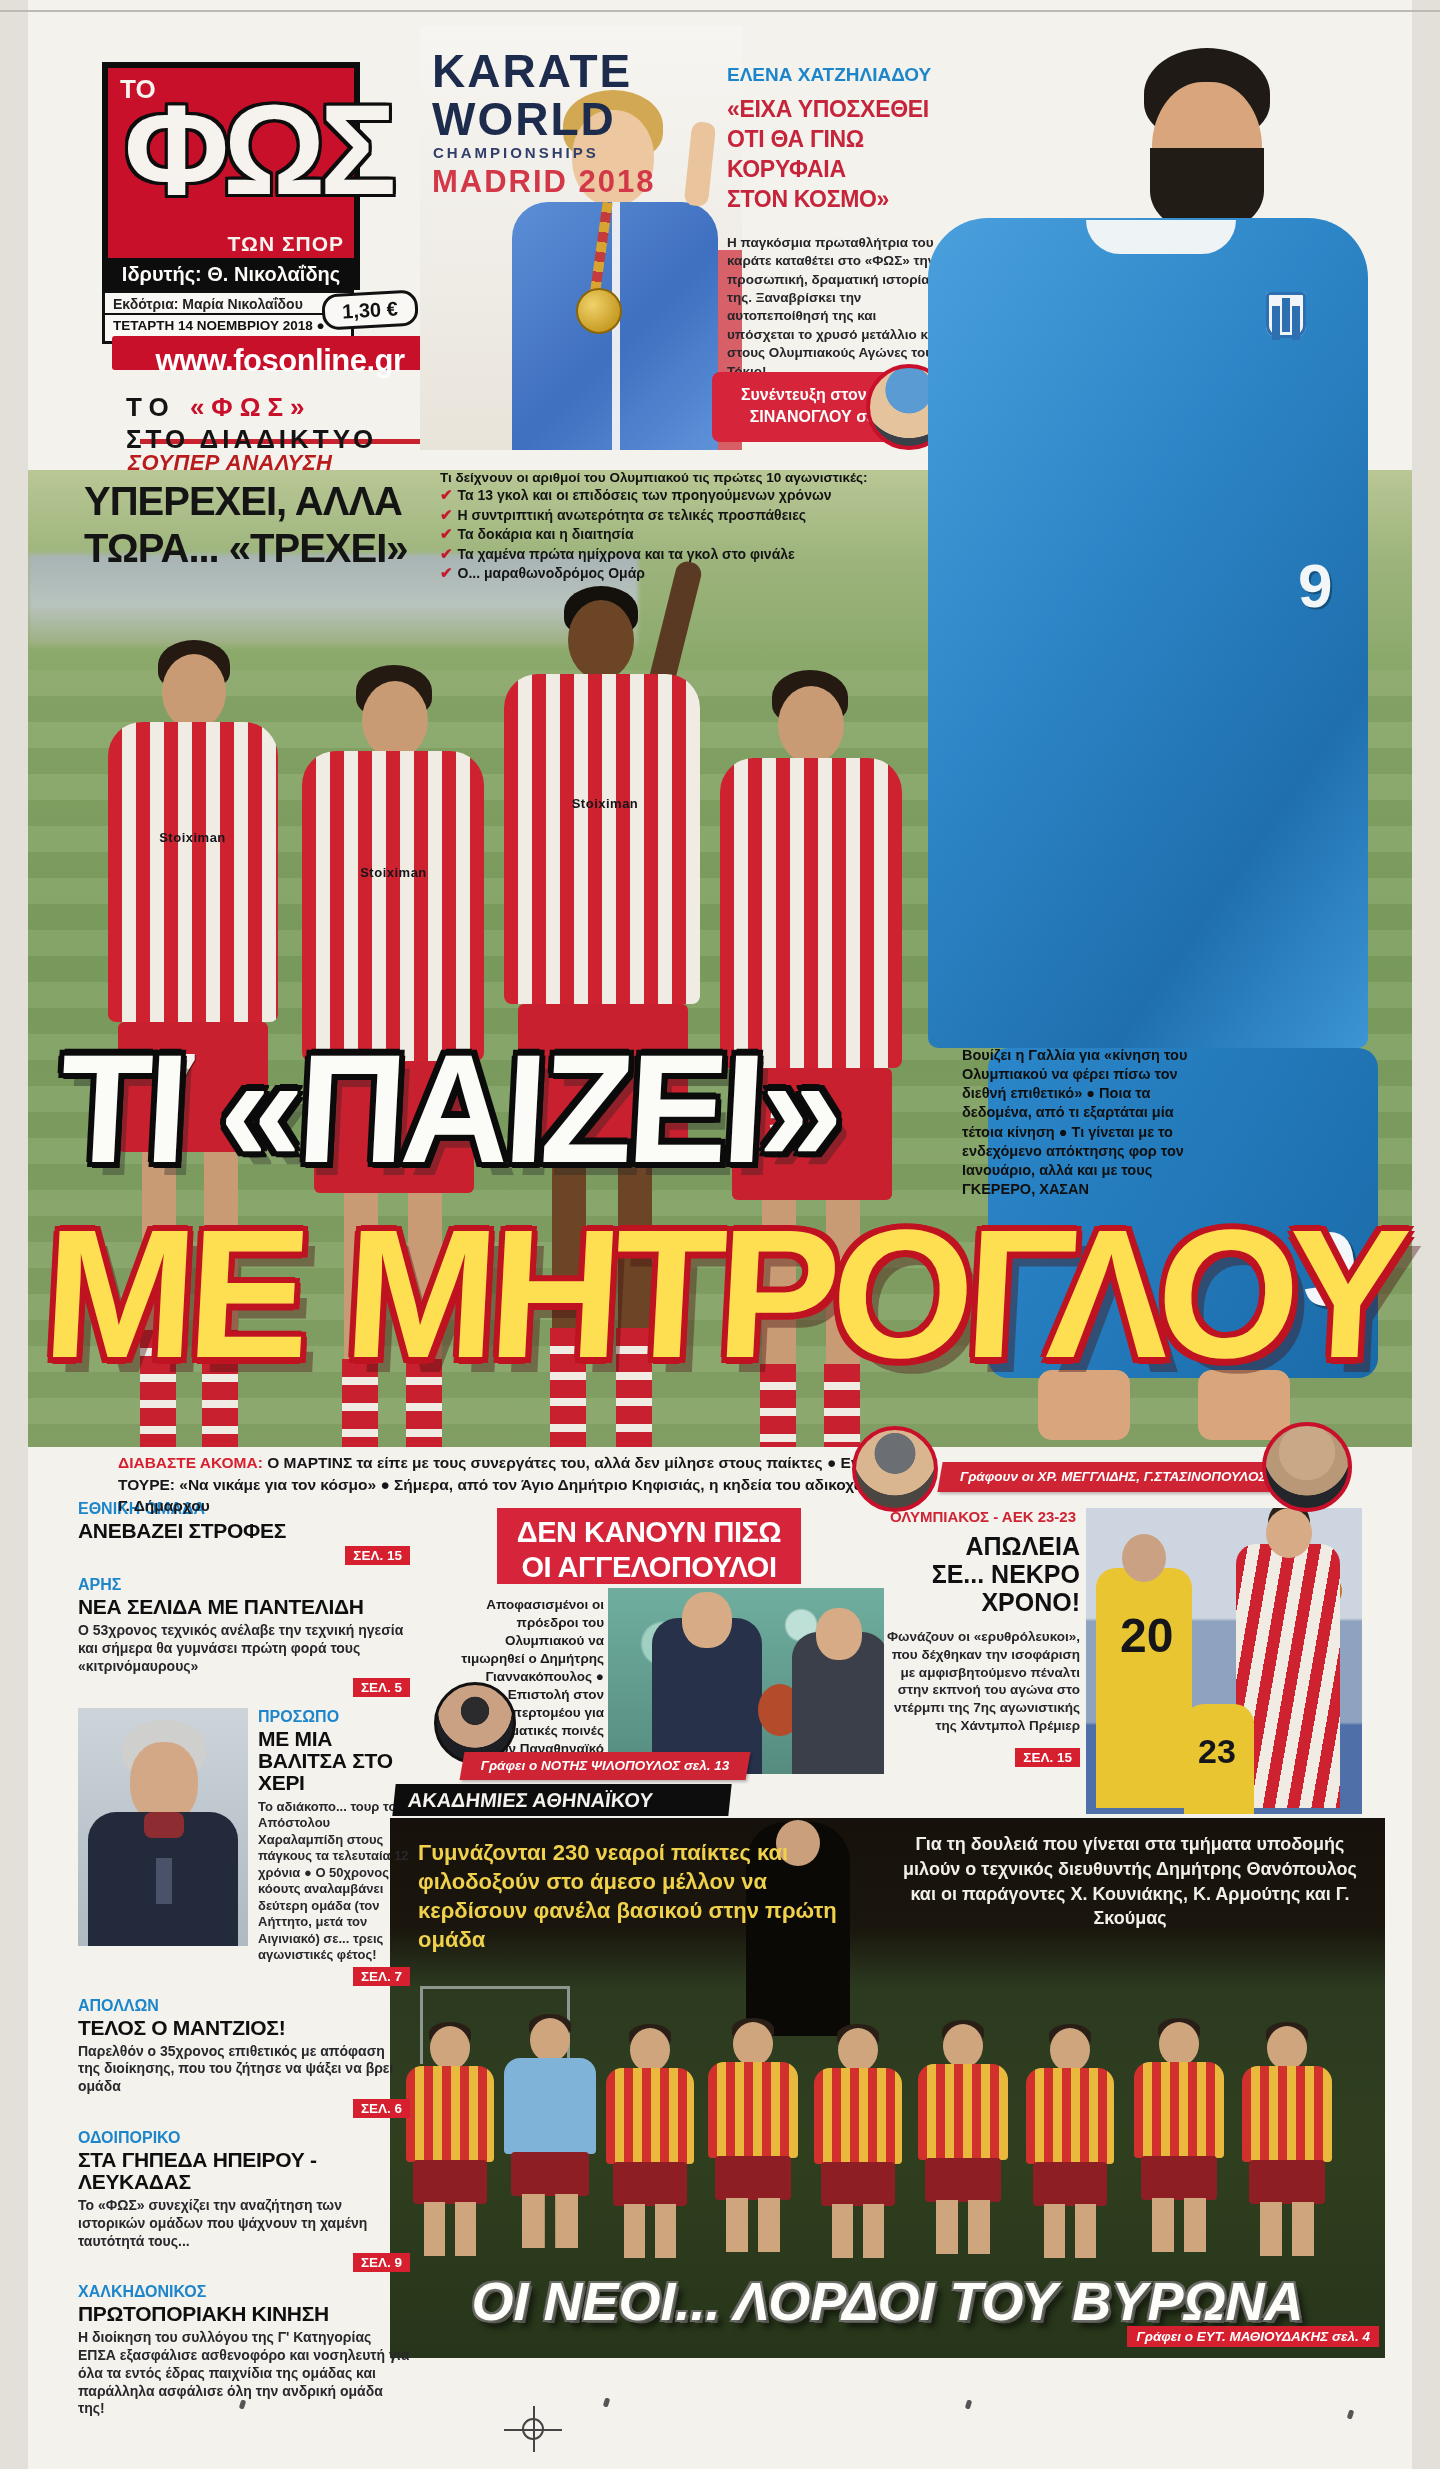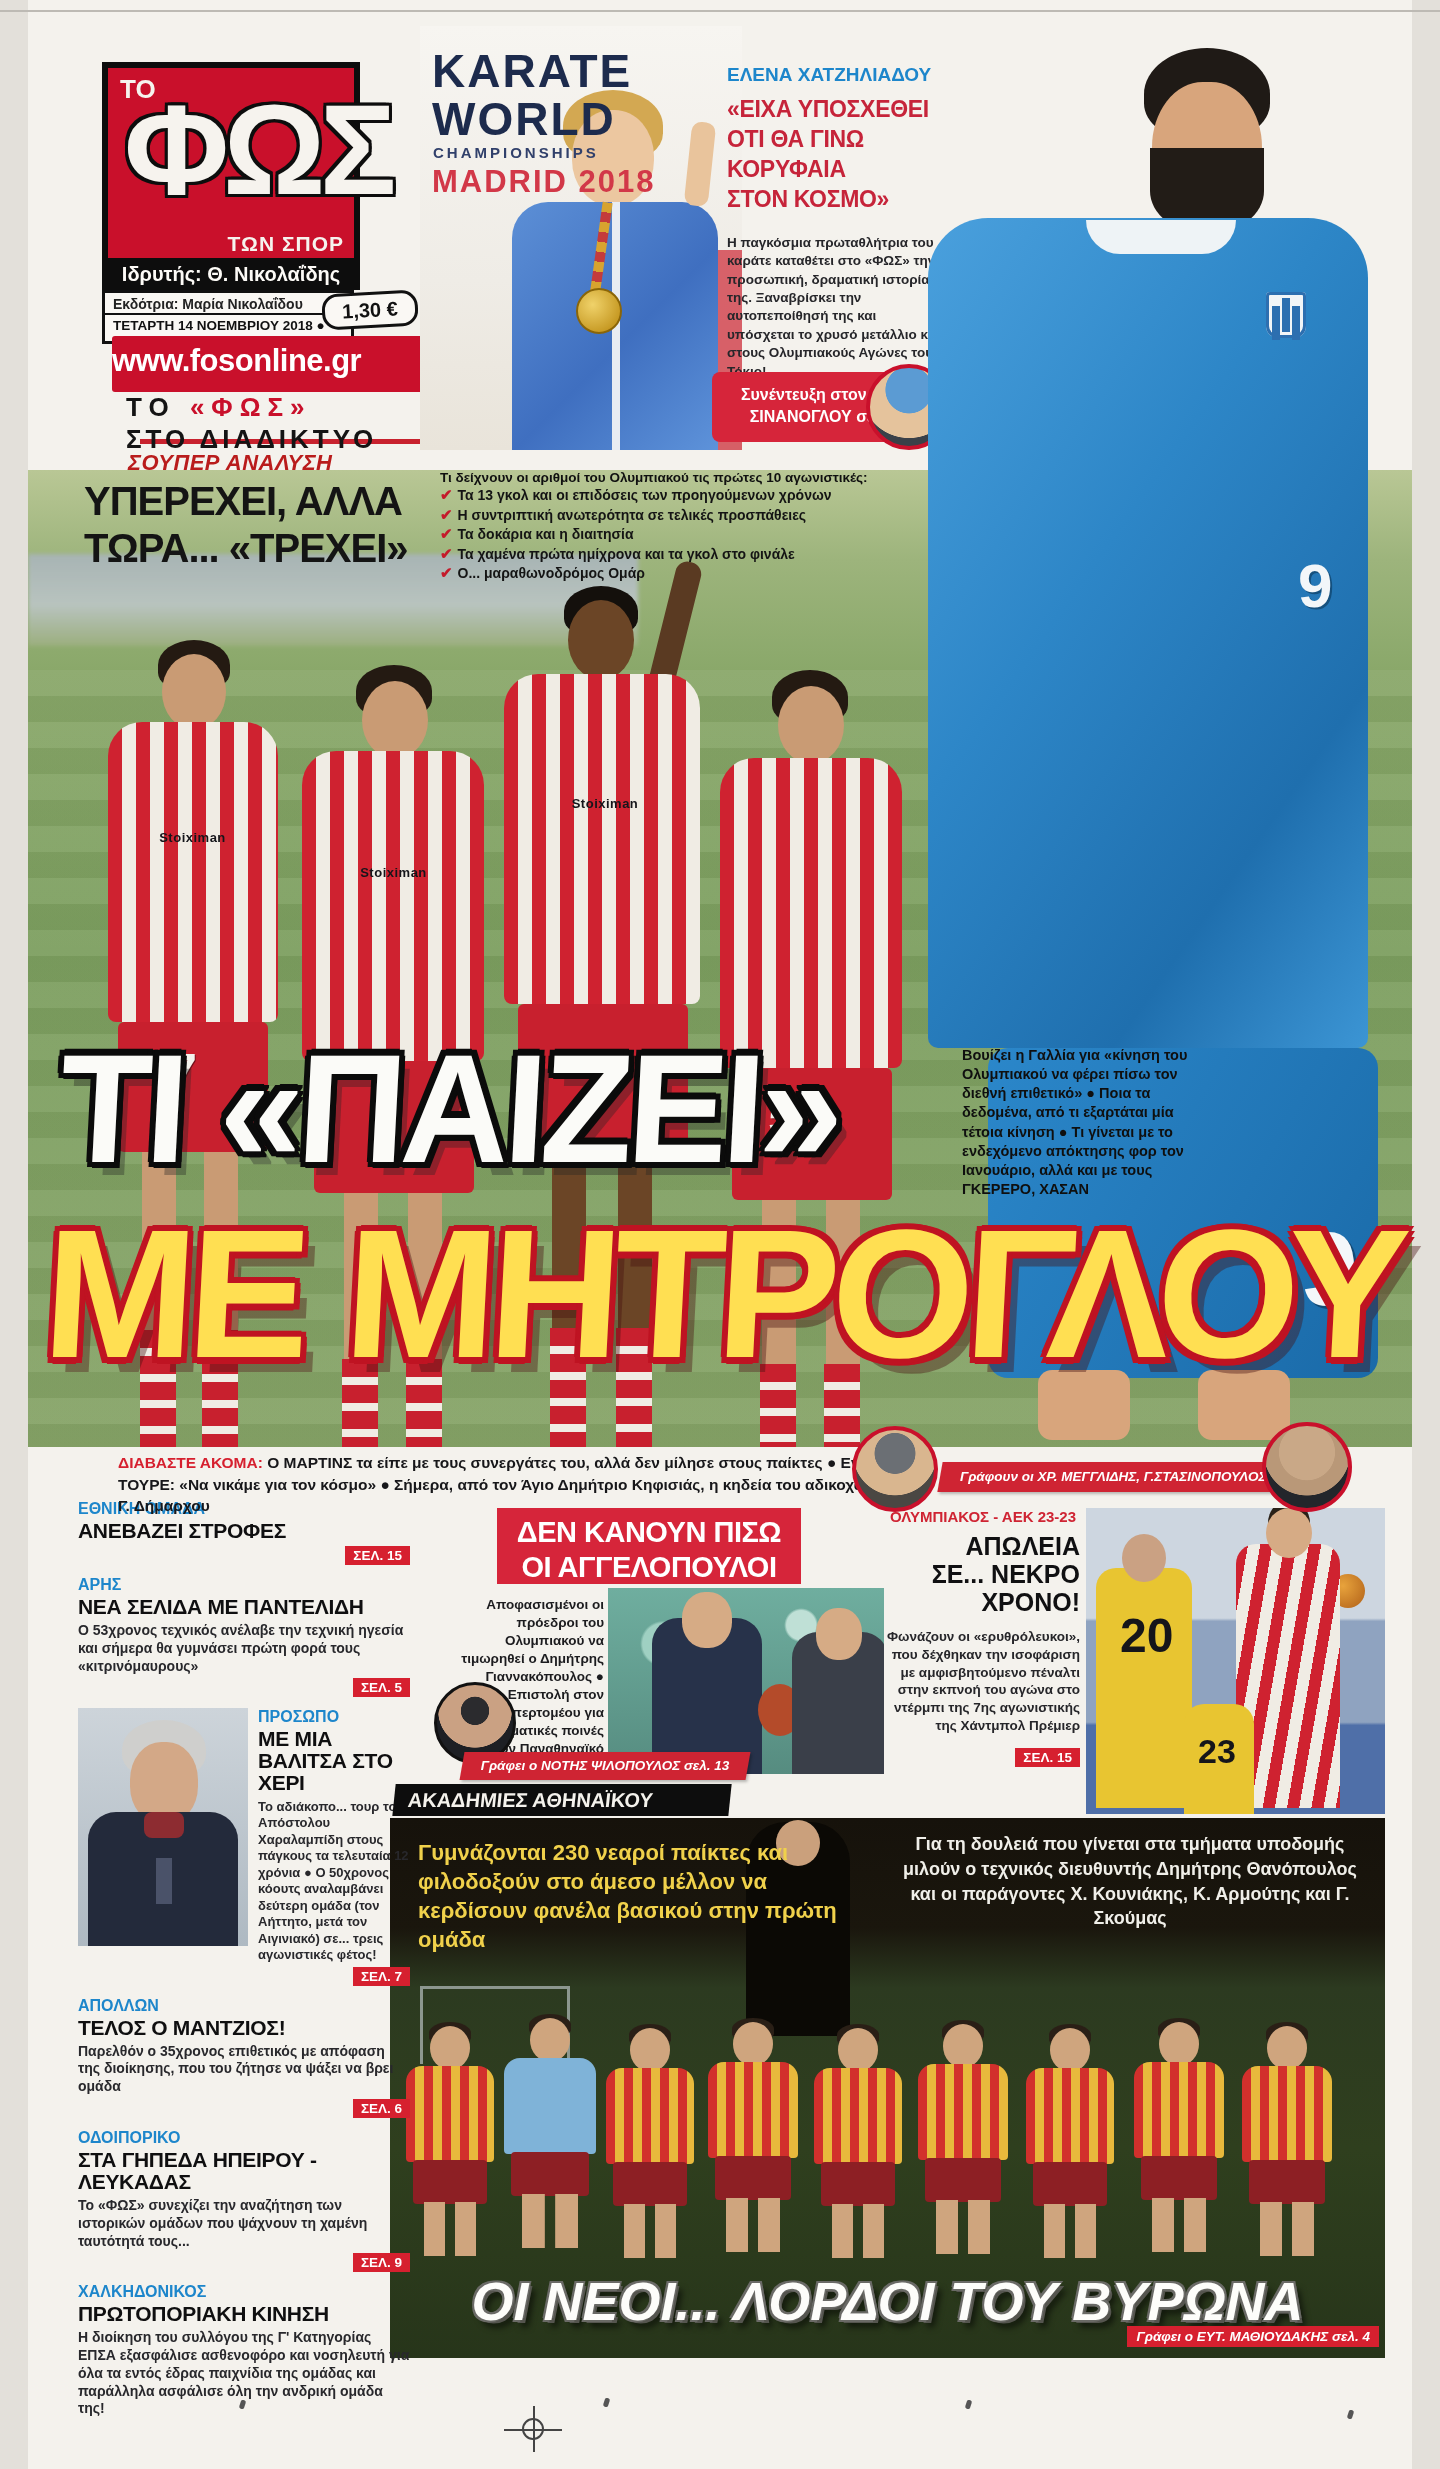--- a/index.html
+++ b/index.html
@@ -23,22 +23,22 @@
     text-shadow:-3px -3px 0 #0d0d0d,3px -3px 0 #0d0d0d,-3px 3px 0 #0d0d0d,3px 3px 0 #0d0d0d,0 -3px 0 #0d0d0d,0 3px 0 #0d0d0d,-3px 0 0 #0d0d0d,3px 0 0 #0d0d0d;padding-left:16px;}
   .logo-tonspor{position:absolute;right:10px;bottom:2px;font-size:21px;font-weight:800;color:#f6f3ee;letter-spacing:1px;}
   .founder-band{left:102px;top:258px;width:258px;height:32px;background:#0d0d0d;color:#fdfbf7;
     font-size:20px;font-weight:800;text-align:center;line-height:32px;}
   .info-box{left:102px;top:290px;width:252px;height:54px;background:#faf8f4;border:3px solid #111;}
   .info-row1{padding:3px 8px 1px;font-size:14px;font-weight:600;color:#222;border-bottom:2px solid #111;}
   .info-row2{padding:3px 8px;font-size:13.5px;font-weight:800;color:#111;}
   .price-pill{left:322px;top:292px;width:96px;height:36px;background:#faf8f4;border:3px solid #111;border-radius:16px;
     transform:rotate(-3deg);font-size:20px;font-weight:800;text-align:center;line-height:31px;}
   .web-frame{left:140px;top:340px;width:318px;height:104px;border-right:5px solid #c8222e;border-bottom:5px solid #c8222e;border-radius:0 0 14px 0;}
-  .website-box{left:112px;top:336px;width:336px;height:56px;background:#c9102b;border-radius:3px;
-    color:#fff;font-size:31px;font-weight:800;line-height:50px;letter-spacing:-0.5px;}
+  .website-box{left:112px;top:336px;width:336px;height:34px;background:#c9102b;border-radius:3px;
+    color:#fff;font-size:31px;font-weight:800;text-align:center;line-height:50px;letter-spacing:-0.5px;}
   .tagline{font-size:26px;font-weight:800;letter-spacing:7px;color:#141414;}
   .tagline .red{color:#c9102b;}
   .super-analysis{left:128px;top:450px;font-size:22px;font-weight:800;font-style:italic;color:#b91c1c;letter-spacing:0.5px;}
 
   
   .karate-photo{left:420px;top:26px;width:322px;height:424px;background:linear-gradient(180deg,#f7f5f1 0%,#efece6 60%,#e9e4da 100%);overflow:hidden;}
   .karate-redband{position:absolute;right:0;top:224px;width:70px;height:200px;background:#d03340;opacity:.75;}
   .karate-redband::after{content:"";position:absolute;left:24px;top:0;width:18px;height:200px;background:#f3efe8;}
   .k-ev1,.k-ev2{position:absolute;left:12px;font-size:46px;font-weight:900;color:#1d2b4d;letter-spacing:2px;}
   .k-ev1{top:18px;} .k-ev2{top:66px;}
@@ -150,21 +150,21 @@
      background:radial-gradient(circle at 20% 30%,#9fd0c2 0 8%,transparent 9%),radial-gradient(circle at 70% 20%,#bfe0d6 0 6%,transparent 7%),linear-gradient(180deg,#6fae9f,#568c80);}
   .suit{position:absolute;border-radius:26px 26px 0 0;}
   .suit .s-face{position:absolute;border-radius:46%;background:#d6ab85;}
   .redhair{position:absolute;width:44px;height:52px;border-radius:50%;background:#b44b2a;}
 
   
   .hb-kicker{left:890px;top:1508px;font-size:15px;font-weight:800;color:#cf2433;z-index:5;}
   .hb-head{left:888px;top:1532px;width:192px;text-align:right;font-size:25px;font-weight:900;color:#101012;line-height:1.12;z-index:5;}
   .hb-body{left:884px;top:1628px;width:196px;text-align:right;font-size:13.5px;font-weight:600;color:#26262a;line-height:1.32;z-index:5;}
   .hb-badge{left:884px;top:1748px;width:196px;text-align:right;z-index:5;}
-  .hb-photo{left:1086px;top:1508px;width:299px;height:306px;overflow:hidden;position:absolute;
+  .hb-photo{left:1086px;top:1508px;width:276px;height:306px;overflow:hidden;position:absolute;
     background:linear-gradient(180deg,#cdd6e0 0 36%,#8fa3c0 37% 70%,#4f6fa8 71% 100%);}
   .hb-player{position:absolute;border-radius:20px 20px 0 0;}
   .hb-num{position:absolute;font-weight:900;color:#15151a;}
   .hb-ball{position:absolute;width:34px;height:34px;border-radius:50%;background:radial-gradient(circle at 35% 35%,#e8a33c,#b06018);}
 
   
   .acad-label{left:394px;top:1784px;width:336px;height:32px;background:#0d0d0d;color:#f4f2ec;
      font-size:20px;font-weight:800;line-height:32px;padding-left:14px;transform:skewX(-6deg);z-index:6;}
   .acad-box{left:390px;top:1818px;width:995px;height:540px;overflow:hidden;position:absolute;
      background:linear-gradient(180deg,#16120b 0,#1a160d 110px,#2c3a20 170px,#2f3f1e 330px,#27351a 540px);}

